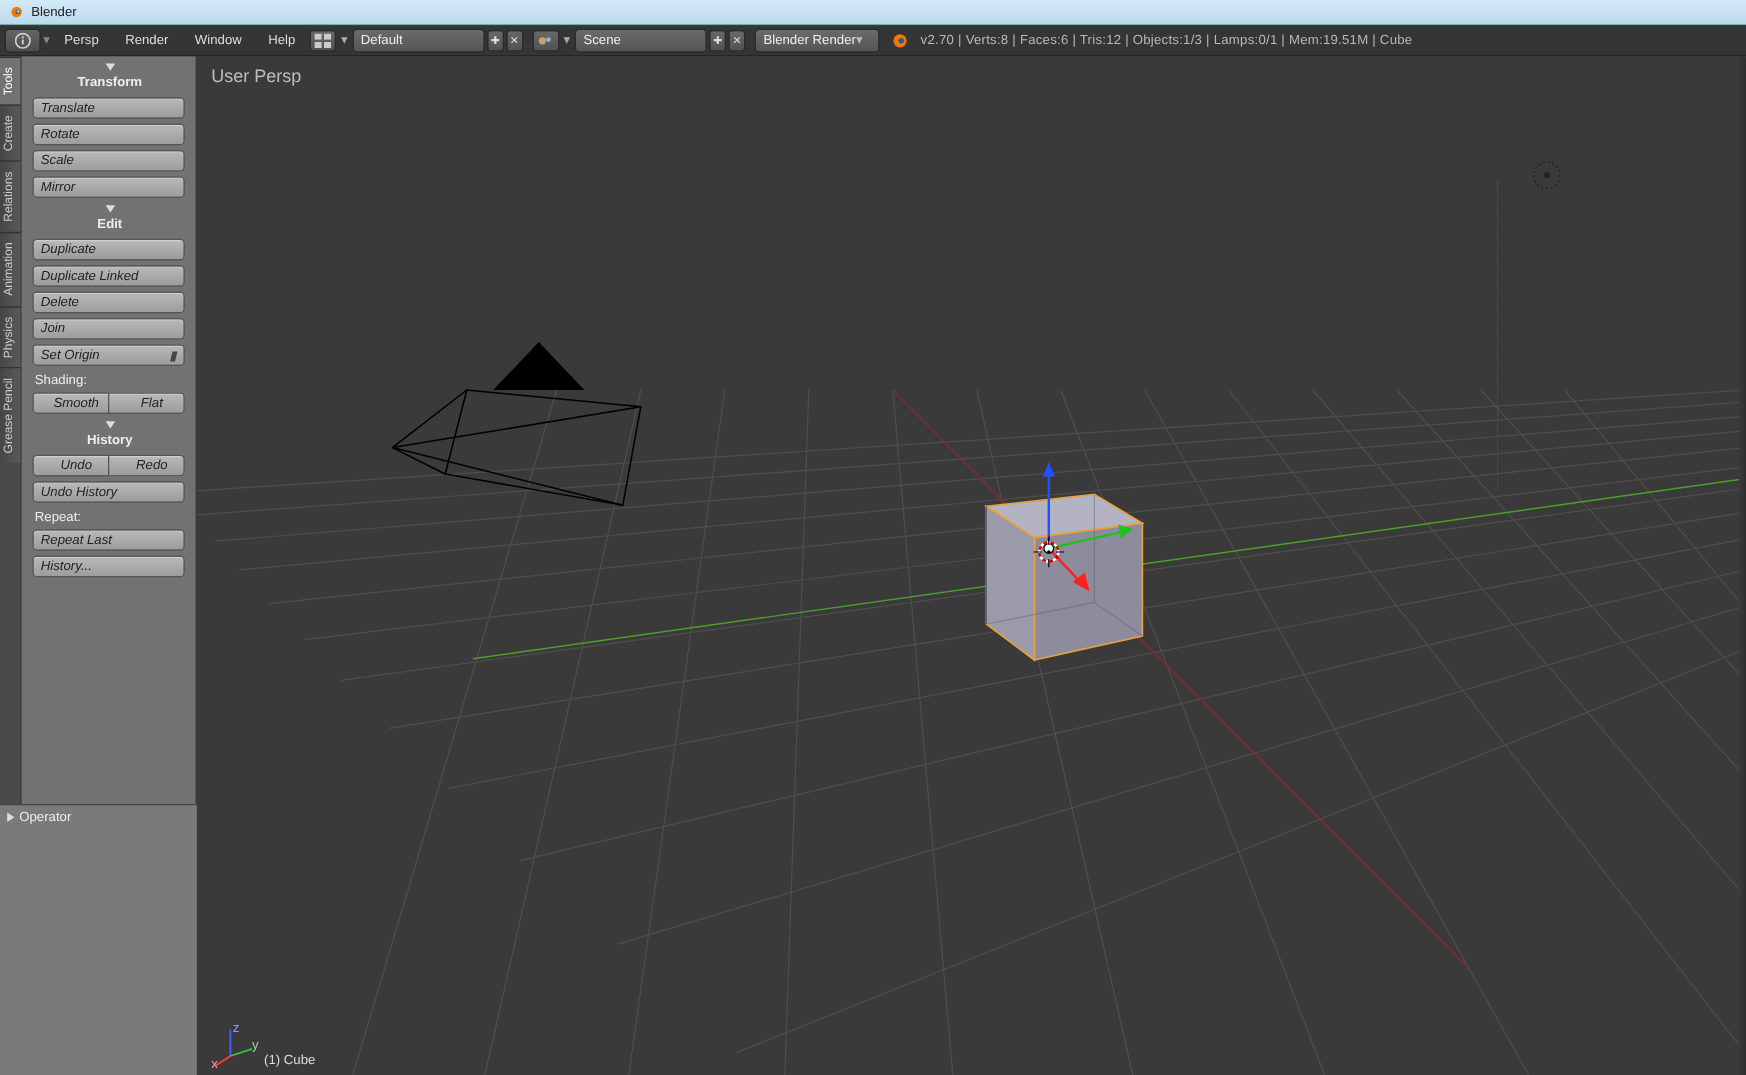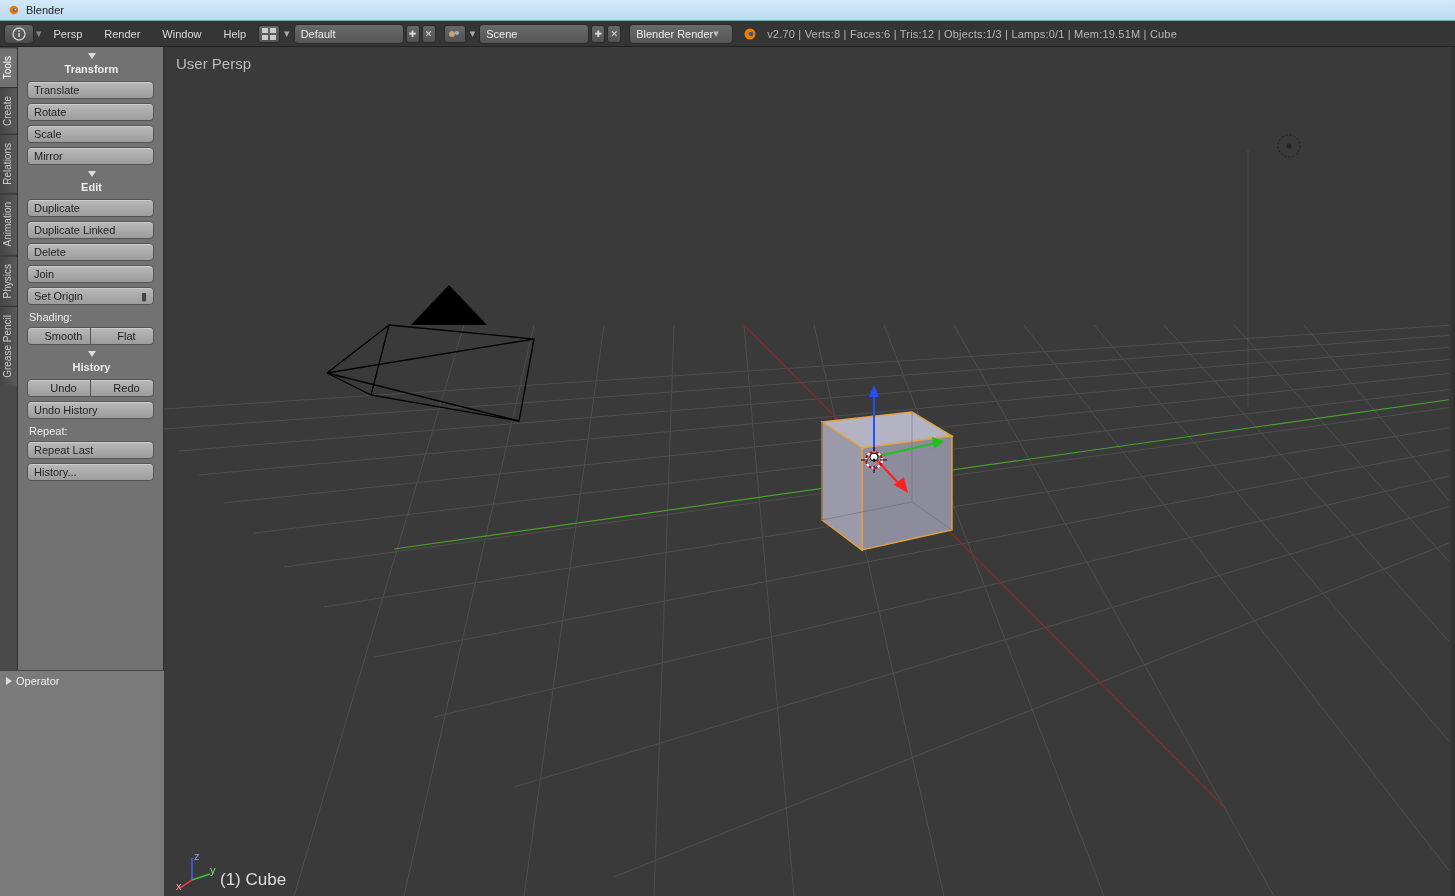--- a/index.html
+++ b/index.html
@@ -24,37 +24,37 @@
 
 
 .sidetabs { width:18px; background:#4a4a4a; display:flex; flex-direction:column; border-right:1px solid #333;}
 .sidetab { flex:0 0 auto; writing-mode:vertical-rl; transform:rotate(180deg); padding:8px 2px; text-align:center; color:#ccc; background:linear-gradient(90deg,#5a5a5a,#454545); border-bottom:1px solid #333; font-size:10px; cursor:pointer;}
 .sidetab.active { background:#727272; color:#fff; }
 
 
 .toolpanel { width:146px; background:#727272; padding:3px 3px 3px 3px; display:flex; flex-direction:column; gap:2px; overflow:hidden; border-right:1px solid #333;}
 .panel-header { display:flex; align-items:center; gap:4px; color:#eee; padding:3px 2px 3px 4px; font-weight:bold;flex-direction:column;}
 .panel-header .tri { width:0;height:0;border-left:4px solid transparent;border-right:4px solid transparent;border-top:6px solid #ddd; }
-.tp-btn { height:18px; background:linear-gradient(#b9b9b9,#9c9c9c); border:1px solid #555; border-radius:4px; color:#222; display:flex; align-items:center; padding:0 6px; margin:1px 6px; cursor:pointer; box-shadow:inset 0 1px 0 rgba(255,255,255,.3);}
+.tp-btn { height:18px; background:linear-gradient(#b9b9b9,#9c9c9c); border:1px solid #555; border-radius:4px; color:#222; display:flex; align-items:center; padding:0 6px; margin:1px 6px; cursor:pointer; box-shadow:inset 0 1px 0 rgba(255,255,255,.3);font-style:italic;}
 .tp-btn.drop { justify-content:space-between; }
 .tp-label { color:#eee; padding:3px 8px 1px 8px; }
 .tp-row { display:flex; margin:1px 6px; gap:0; }
 .tp-row .tp-btn { flex:1; margin:0; border-radius:0; justify-content:center;padding-left:15px;}
 .tp-row .tp-btn:first-child{border-top-left-radius:4px;border-bottom-left-radius:4px;}
 .tp-row .tp-btn:last-child{border-top-right-radius:4px;border-bottom-right-radius:4px;border-left:0;}
 
 
 .oper-panel { position:absolute; left:0; top:670px; width:164px; height:226px; background:#7a7a7a; border-top:1px solid #444; padding:4px 6px;}
 .oper-panel .hdr{display:flex; align-items:center; gap:4px; color:#eee;}
 .oper-panel .tri{width:0;height:0;border-top:4px solid transparent;border-bottom:4px solid transparent;border-left:6px solid #ddd;}
 
 
 .viewport { flex:1; position:relative; background:#3a3a3a; overflow:hidden;}
 .vp-label { position:absolute; left:12px; top:8px; color:#bdbdbd; font-size:15px;}
-.vp-object-label { position:absolute; left:56px; bottom:6px; color:#ddd; font-size:17px;}
+.vp-object-label { position:absolute; left:56px; bottom:6px; color:#ddd; font-size:11px;}
 
 
 .mini-axis { position:absolute; left:12px; bottom:6px; width:40px; height:40px; }
 
 
 .cube-wrap { position:absolute; left:640px; top:335px; width:160px; height:180px; }
 
 
 .cursor3d { position:absolute; width:26px; height:26px; left:697px; top:400px; }
 

